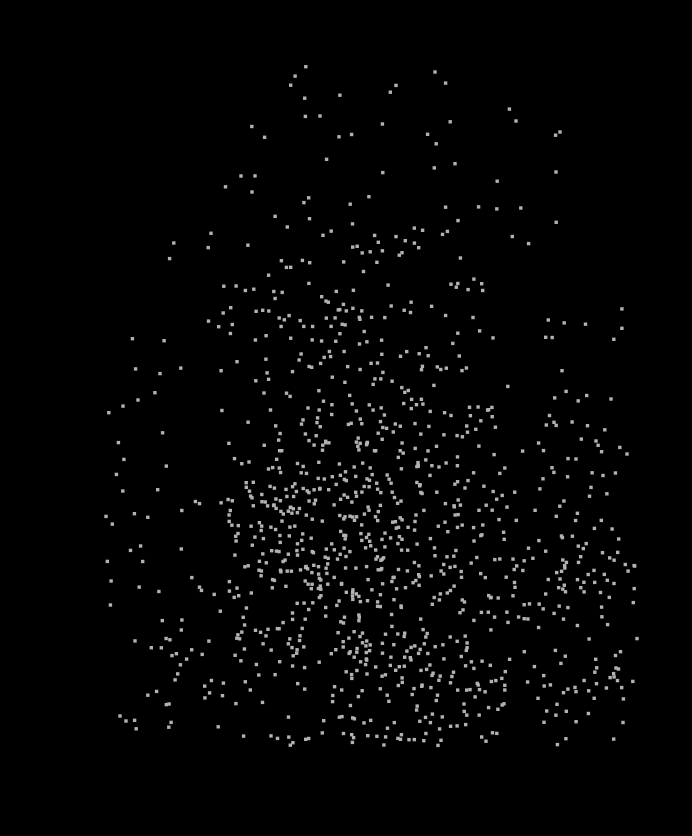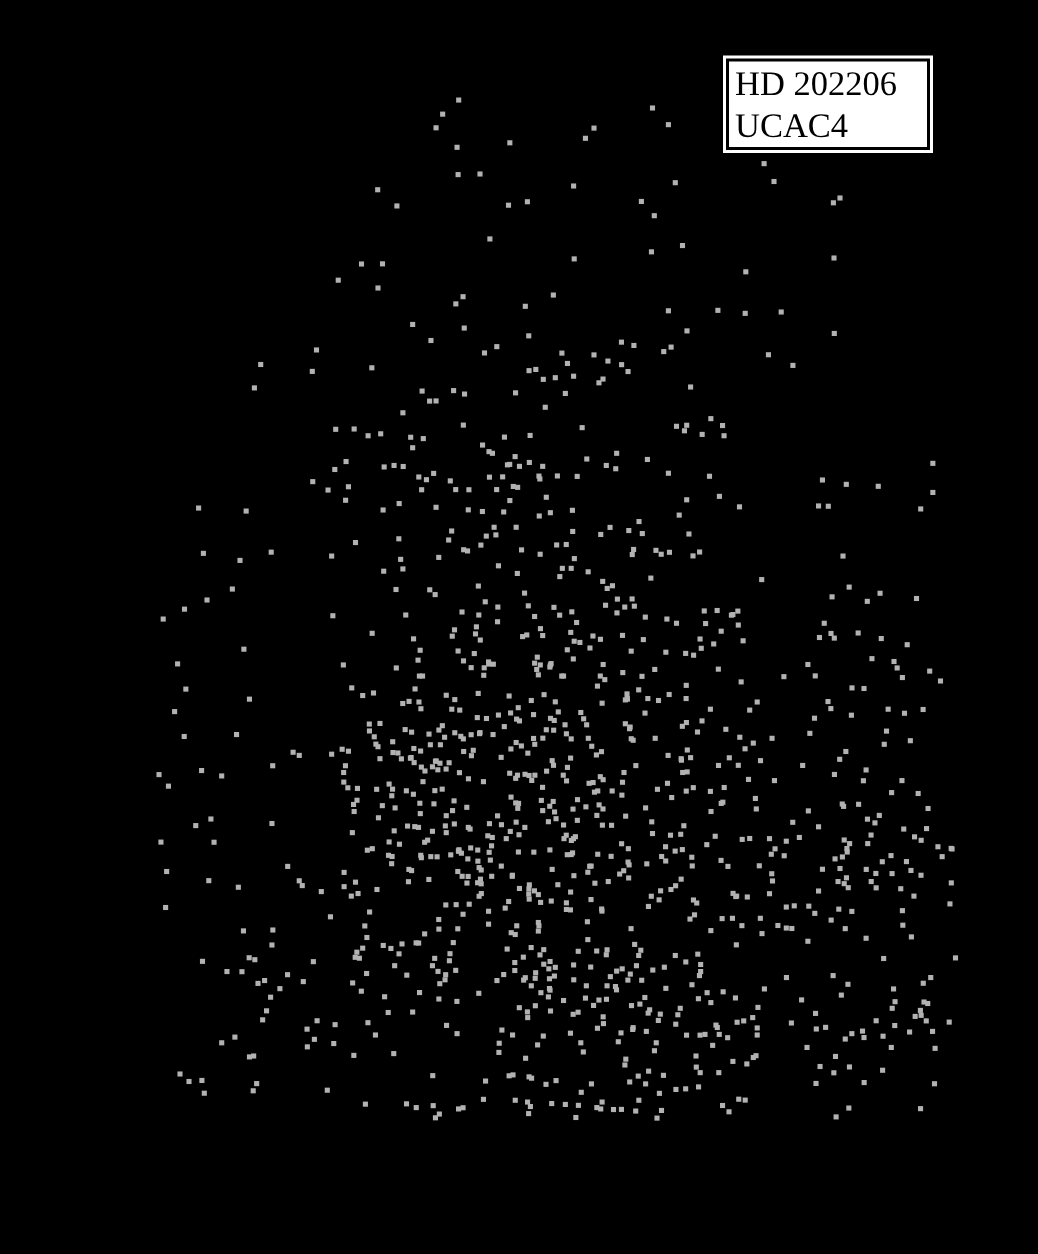--- a/index.html
+++ b/index.html
@@ -1214,20 +1214,14 @@
         <rect x="136.3" y="398.3" width="3.4" height="3.4"></rect>
         <rect x="609.3" y="397.3" width="3.4" height="3.4"></rect>
         <rect x="625.3" y="452.3" width="3.4" height="3.4"></rect>
         <rect x="594.3" y="439.3" width="3.4" height="3.4"></rect>
         <rect x="118.3" y="714.3" width="3.4" height="3.4"></rect>
         <rect x="124.3" y="719.3" width="3.4" height="3.4"></rect>
         <rect x="614.3" y="666.3" width="3.4" height="3.4"></rect>
       </g>
     </svg>
 
-  <div class="legend" style="background: rgb(255, 255, 255);">
-    <div class="legend-inner" style="border-color: rgb(0, 0, 0);">
-      <div class="legend-line" style="color: rgb(0, 0, 0);">HD 202206</div>
-      <div class="legend-line" style="color: rgb(0, 0, 0);">UCAC4</div>
-    </div>
-  </div>
 
 </div>
 
 </body></html>

